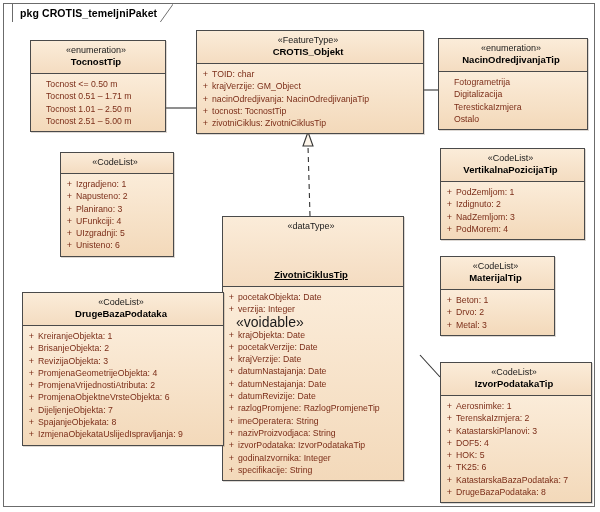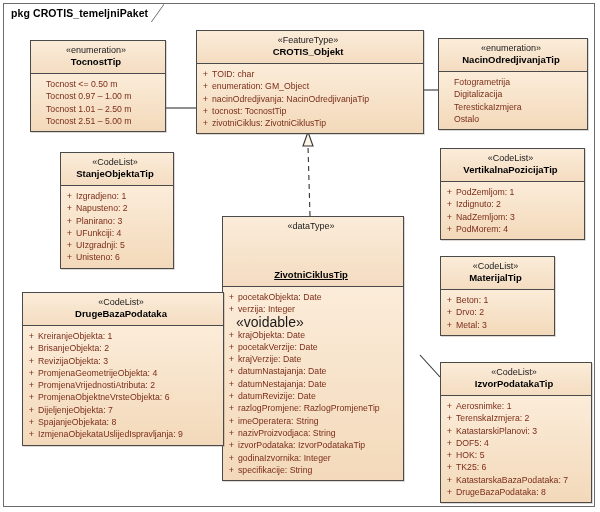--- a/index.html
+++ b/index.html
@@ -21,21 +21,21 @@
     left: 3px;
     top: 3px;
     width: 592px;
     height: 504px;
     border: 1px solid #6b6b6b;
     box-sizing: border-box;
     background: #ffffff;
   }
   #package-tab {
     position: absolute;
-    left: 3px;
+    left: 12px;
     top: 3px;
     height: 19px;
     box-sizing: border-box;
     border: 1px solid #6b6b6b;
     border-bottom: none;
     background: #ffffff;
     padding: 0 16px 0 7px;
     display: flex;
     align-items: center;
     z-index: 3;
@@ -170,21 +170,21 @@
     <div class="stereotype">«enumeration»</div>
     <div class="cls-name">TocnostTip</div>
   </div>
   <div class="uml-body">
       <div class="feat plain enumval">
         <span class="vis">+</span>
         <span class="txt">Tocnost &lt;= 0.50 m</span>
       </div>
       <div class="feat plain enumval">
         <span class="vis">+</span>
-        <span class="txt">Tocnost 0.97 – 1.00 m</span>
+        <span class="txt">Tocnost 0.51 – 1.71 m</span>
       </div>
       <div class="feat plain enumval">
         <span class="vis">+</span>
         <span class="txt">Tocnost 1.01 – 2.50 m</span>
       </div>
       <div class="feat plain enumval">
         <span class="vis">+</span>
         <span class="txt">Tocnost 2.51 – 5.00 m</span>
       </div>
     </div>
@@ -195,21 +195,21 @@
     <div class="stereotype">«FeatureType»</div>
     <div class="cls-name">CROTIS_Objekt</div>
   </div>
   <div class="uml-body">
       <div class="feat">
         <span class="vis">+</span>
         <span class="txt">TOID: char</span>
       </div>
       <div class="feat">
         <span class="vis">+</span>
-        <span class="txt">enumeration: GM_Object</span>
+        <span class="txt">krajVerzije: GM_Object</span>
       </div>
       <div class="feat">
         <span class="vis">+</span>
         <span class="txt">nacinOdredjivanja: NacinOdredjivanjaTip</span>
       </div>
       <div class="feat">
         <span class="vis">+</span>
         <span class="txt">tocnost: TocnostTip</span>
       </div>
       <div class="feat">
@@ -240,21 +240,20 @@
       <div class="feat plain enumval">
         <span class="vis">+</span>
         <span class="txt">Ostalo</span>
       </div>
     </div>
 </div>
 
 <div class="uml-box" id="box-stanje">
   <div class="uml-head">
     <div class="stereotype">«CodeList»</div>
-    <div class="cls-name">StanjeObjektaTip</div>
   </div>
   <div class="uml-body">
       <div class="feat">
         <span class="vis">+</span>
         <span class="txt">Izgradjeno: 1</span>
       </div>
       <div class="feat">
         <span class="vis">+</span>
         <span class="txt">Napusteno: 2</span>
       </div>

